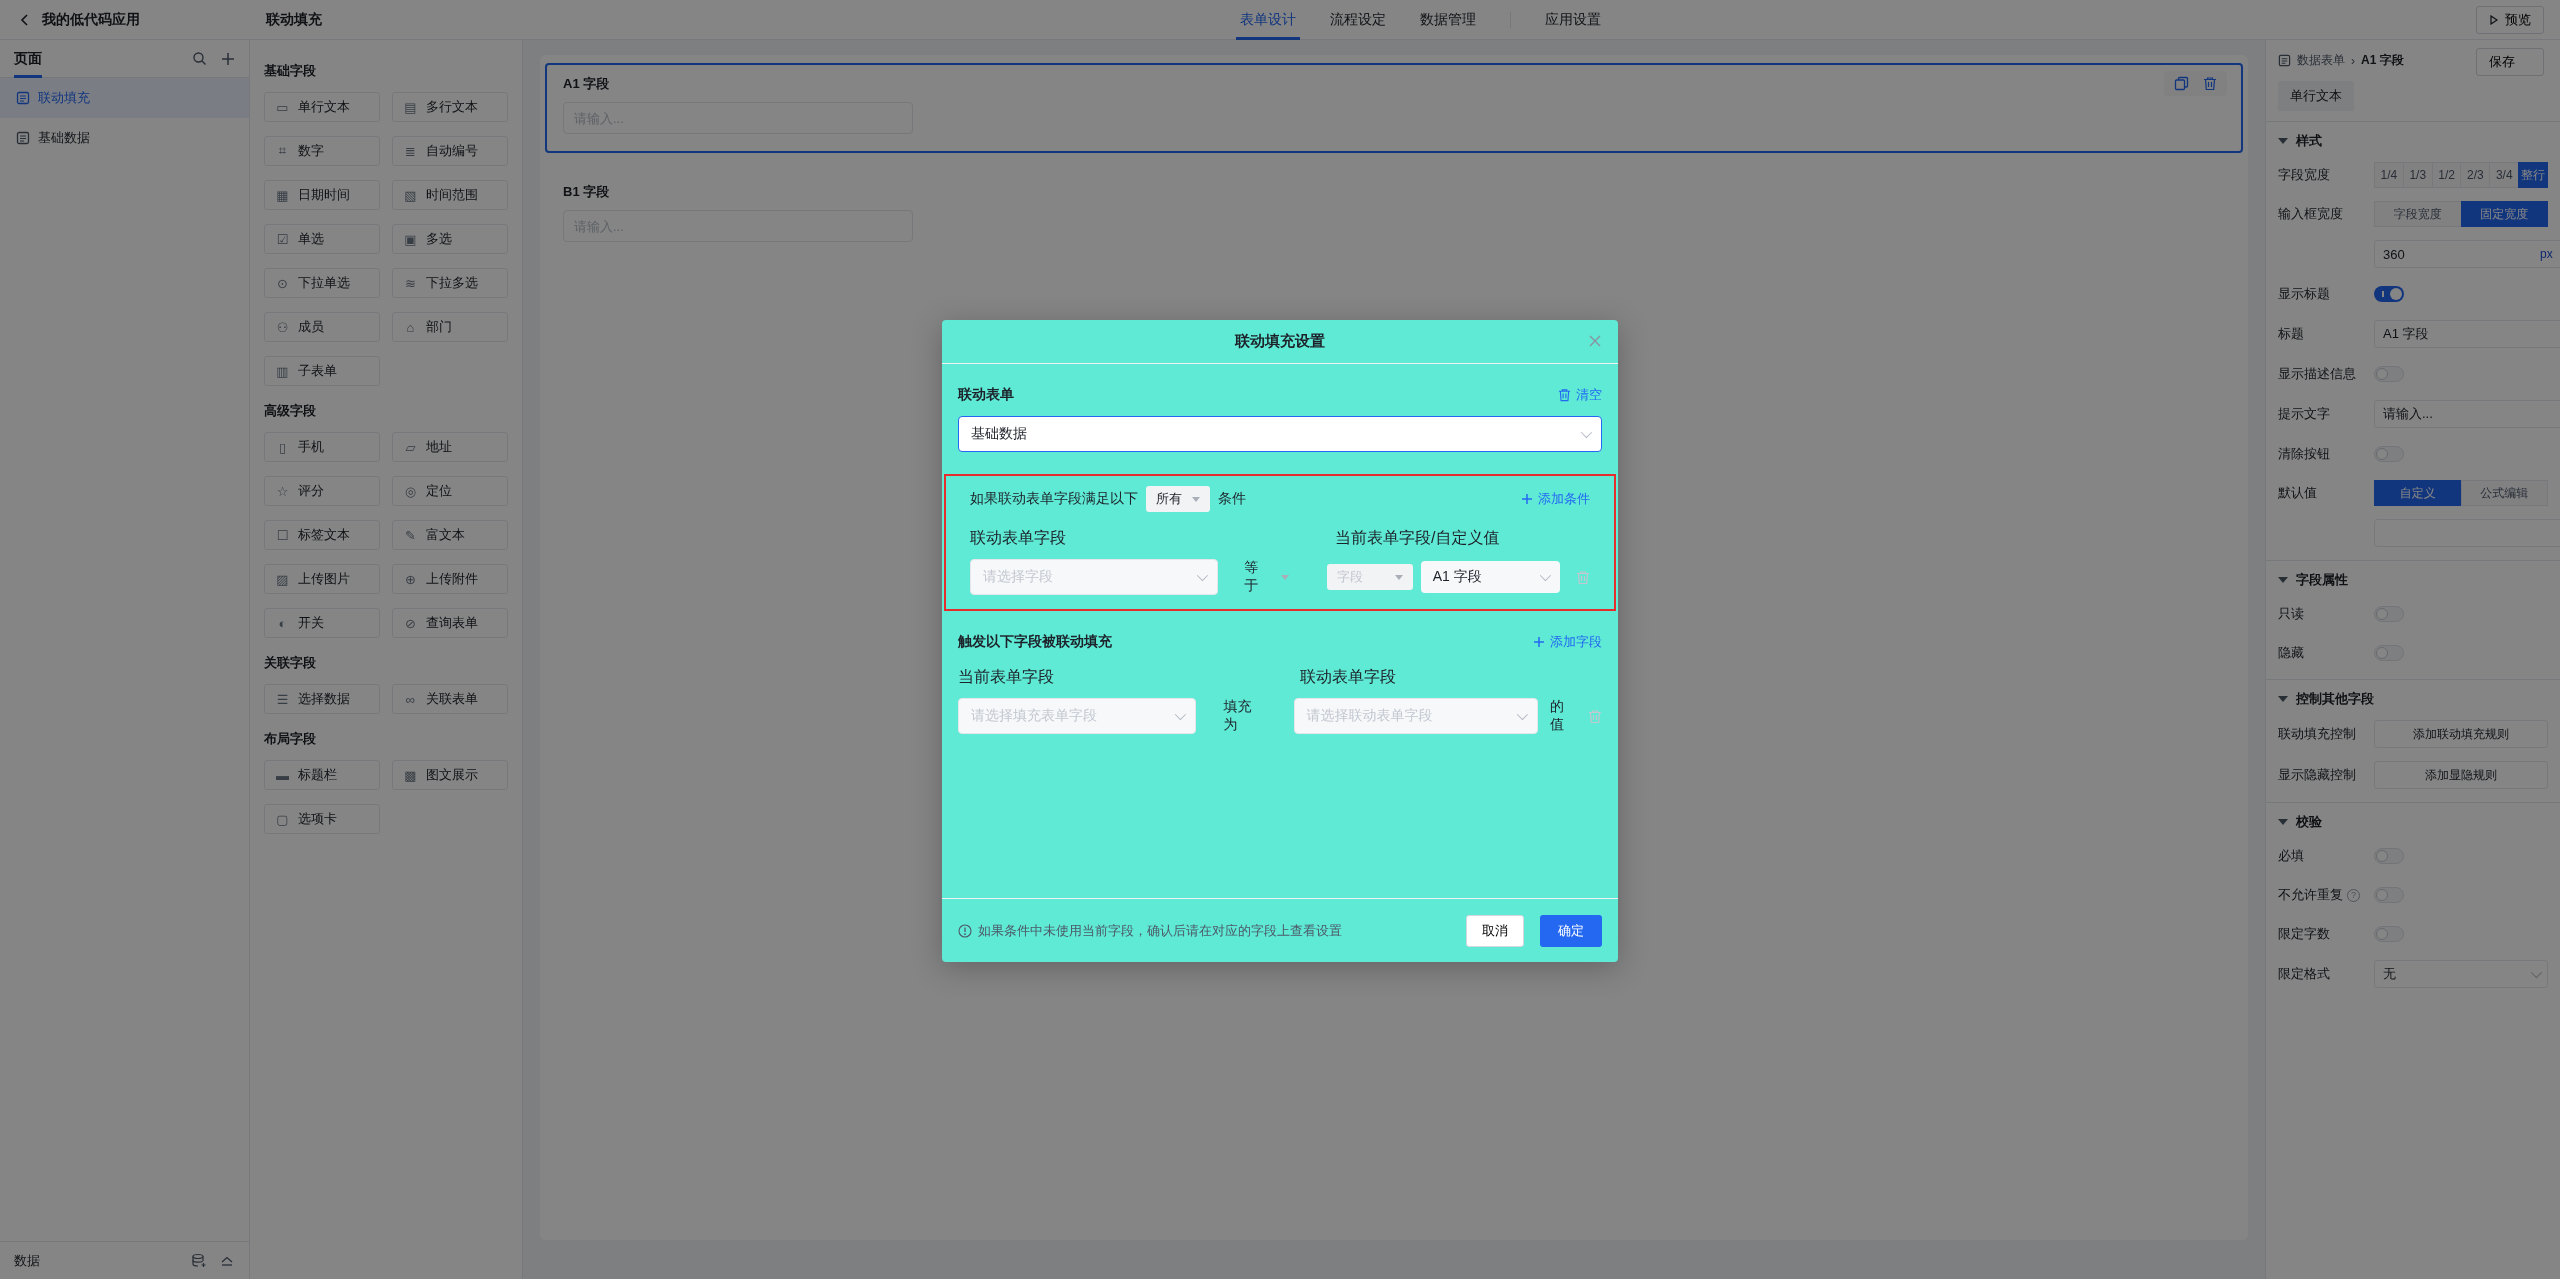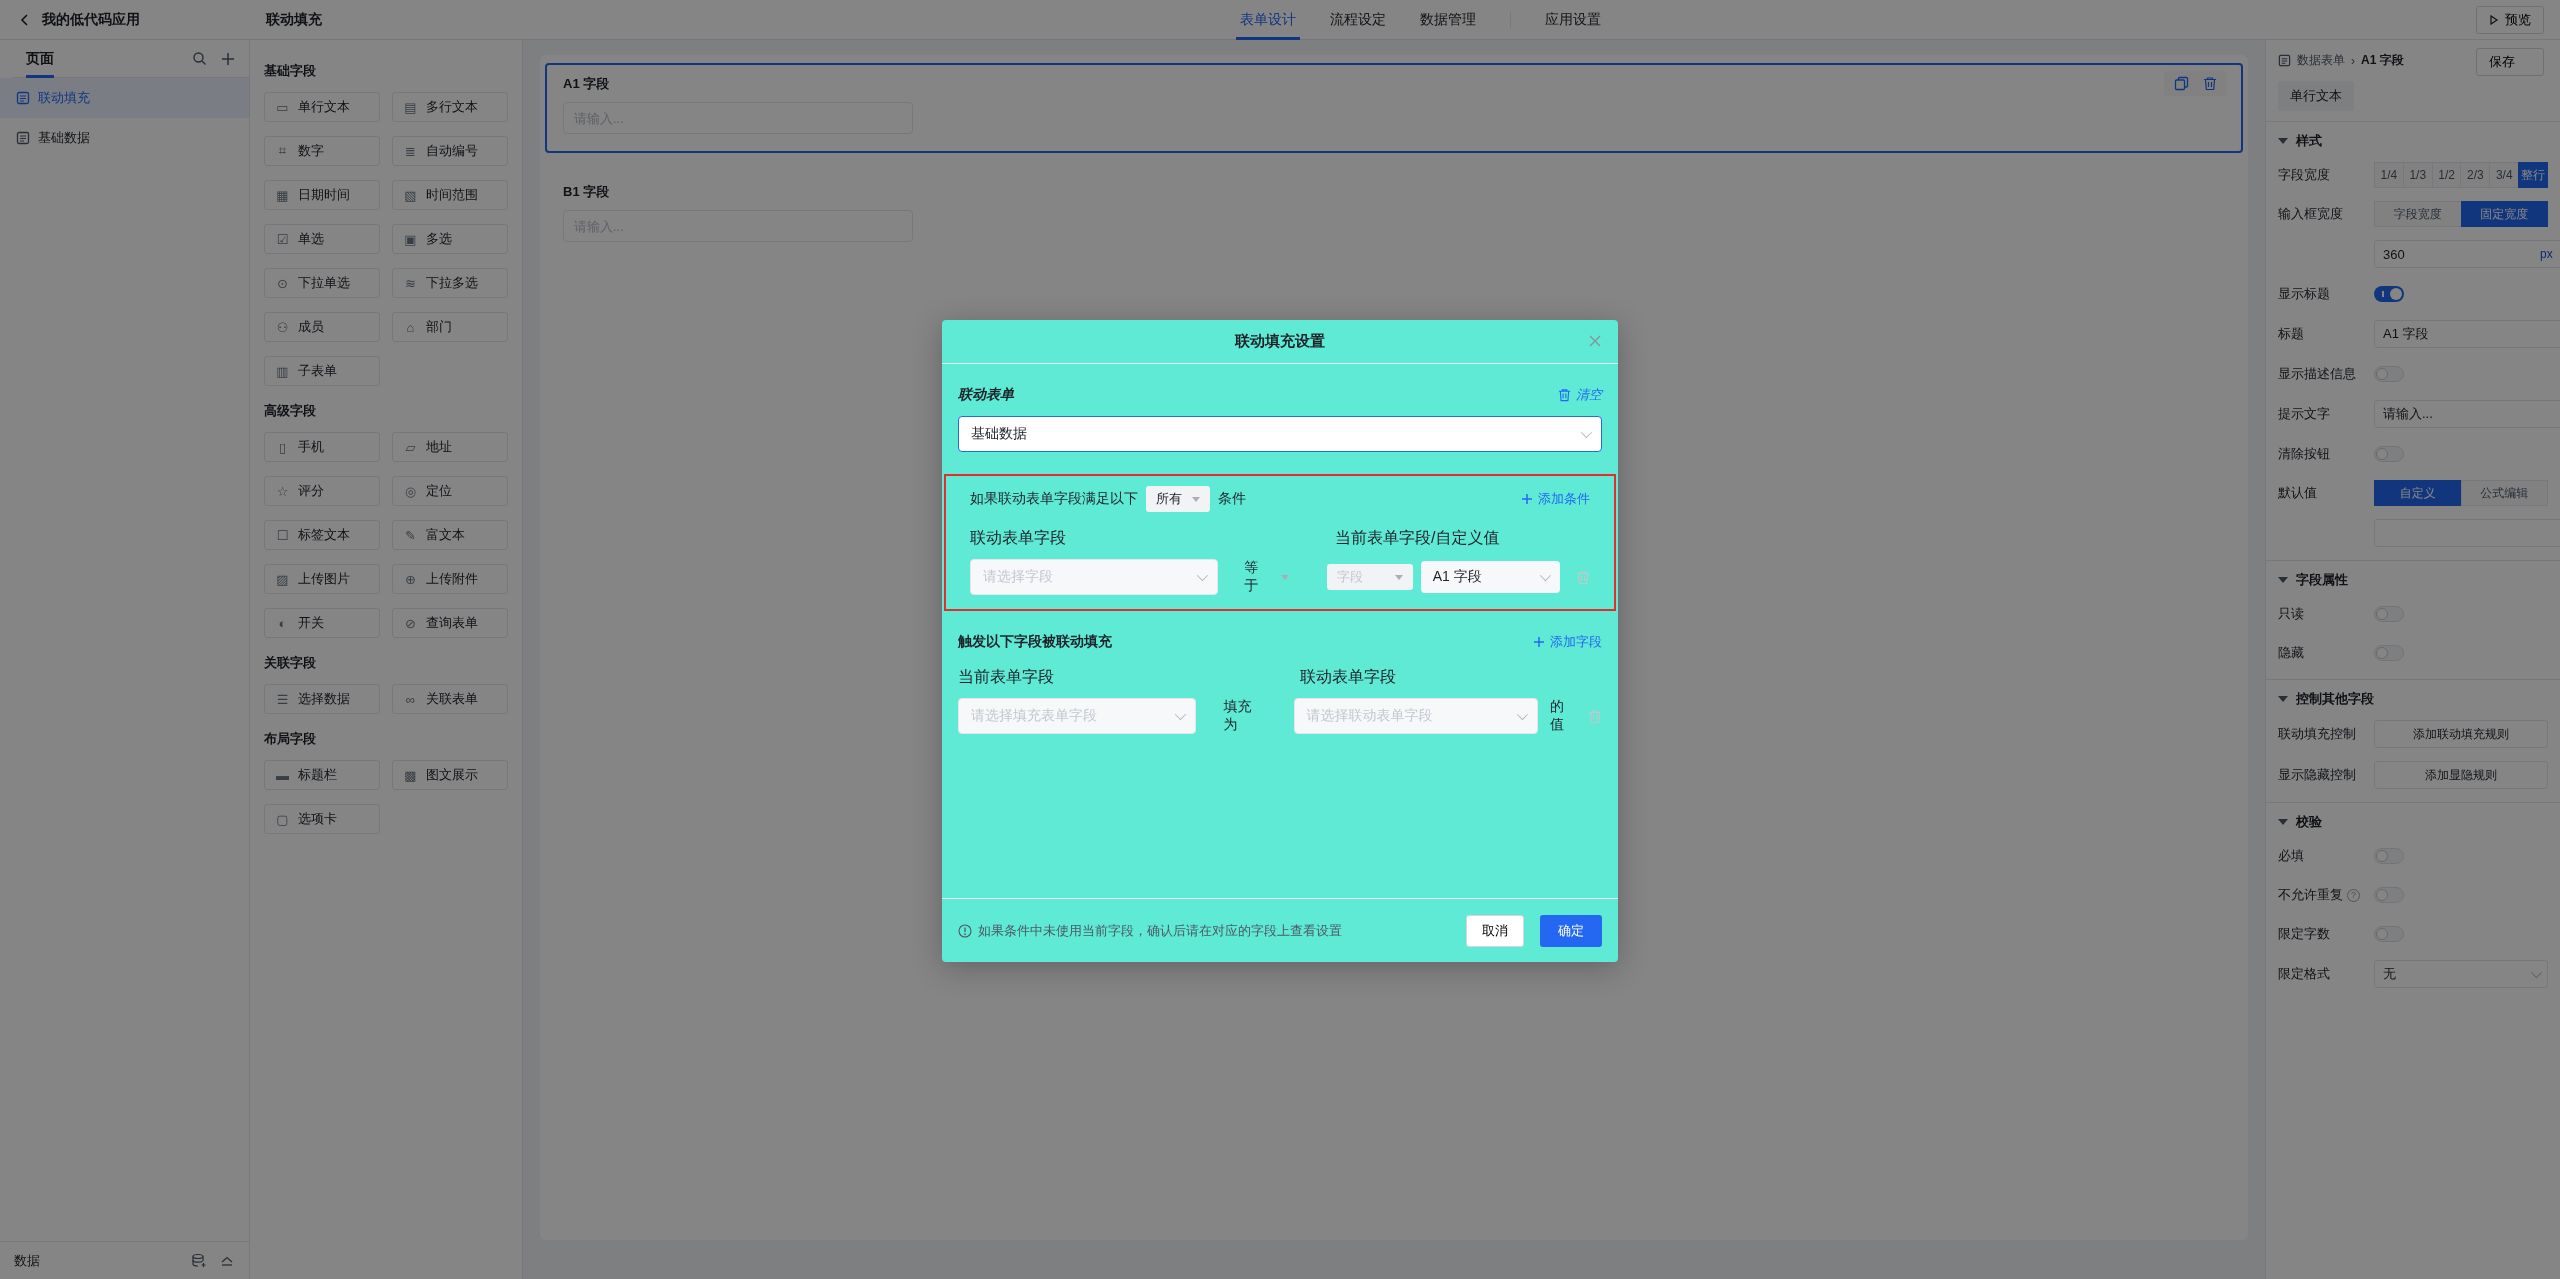--- a/index.html
+++ b/index.html
@@ -18,21 +18,21 @@
   .topnav .tab { height:40px; display:flex; align-items:center; cursor:pointer; color:#1d2129; position:relative;}
   .topnav .tab.active { color:#2468f2; }
   .topnav .tab.active::after { content:""; position:absolute; left:-4px; right:-4px; bottom:0; height:3px; background:#2468f2; }
   .topnav .vdiv { width:1px; height:16px; background:#e5e6eb; }
   .topbar-right { position:absolute; right:16px; top:6px; display:flex; gap:14px;flex-direction:column; }
   .btn-outline { height:28px; padding:0 12px; border:1px solid #d4d7dd; border-radius:3px; background:#fff;
     display:flex; align-items:center; gap:6px; cursor:pointer; font-size:13px;}
 
   
   .pages { position:absolute; left:0; top:40px; bottom:0; width:250px; background:#fff; border-right:1px solid #e5e6eb; }
-  .pages-head { height:38px; border-bottom:1px solid #e5e6eb; display:flex; align-items:center; padding:0 14px;margin-left:12px; }
+  .pages-head { height:38px; border-bottom:1px solid #e5e6eb; display:flex; align-items:center; padding:0 14px; }
   .pages-tab { font-weight:bold; position:relative; height:38px; display:flex; align-items:center; }
   .pages-tab::after { content:""; position:absolute; left:0; right:0; bottom:0; height:3px; background:#2468f2; }
   .pages-head .tools { margin-left:auto; display:flex; gap:14px; align-items:center; }
   .icon-btn { cursor:pointer; display:flex; align-items:center; color:#4e5969; }
   .page-item { height:40px; display:flex; align-items:center; gap:8px; padding:0 16px; cursor:pointer; color:#1d2129; font-size:13px;}
   .page-item.active { background:#eaf0fe; color:#2468f2; }
   .pages-foot { position:absolute; left:0; right:0; bottom:0; height:38px; border-top:1px solid #e5e6eb;
     display:flex; align-items:center; padding:0 14px; font-size:13px;}
   .pages-foot .tools { margin-left:auto; display:flex; gap:12px; }
 
@@ -97,21 +97,21 @@
     transform:rotate(45deg) translateY(-2px); flex:none;}
 
   
   .overlay { position:absolute; inset:0; background:rgba(0,0,0,0.48); z-index:50; }
   .modal { position:absolute; left:942px; top:320px; width:676px; height:642px; background:#5eead4; border-radius:4px;
     z-index:60; display:flex; flex-direction:column; box-shadow:0 6px 30px rgba(0,0,0,.25);}
   .modal-head { height:44px; border-bottom:1px solid #f0f1f3; display:flex; align-items:center; justify-content:center;
     position:relative; font-weight:bold; font-size:15px;}
   .modal-close { position:absolute; right:16px; top:14px; }
   .modal-body { flex:1; padding:16px; position:relative; }
-  .mrow-head { display:flex; align-items:center; margin-top:6px;font-style:italic; }
+  .mrow-head { display:flex; align-items:center; margin-top:6px; }
   .m-label-b { font-weight:bold; font-size:14px; }
   .blue-link { margin-left:auto; color:#2468f2; display:flex; align-items:center; gap:5px; cursor:pointer; font-size:13px;}
   .mselect { height:36px; border:1px solid #e5e6eb; border-radius:4px; display:flex; align-items:center;
     padding:0 12px; cursor:pointer; background:#fff;}
   .mselect.focused { border-color:#2468f2; }
   .mselect .chev { margin-left:auto; }
   .mselect.dis { background:#f7f8fa; color:#c2c7d0; cursor:not-allowed;}
   .form-select { margin-top:12px; }
   .red-box { margin:22px -14px 0; border:2px solid #e62c2c; padding:10px 24px 14px; }
   .cond-head { display:flex; align-items:center; font-size:14px; }

